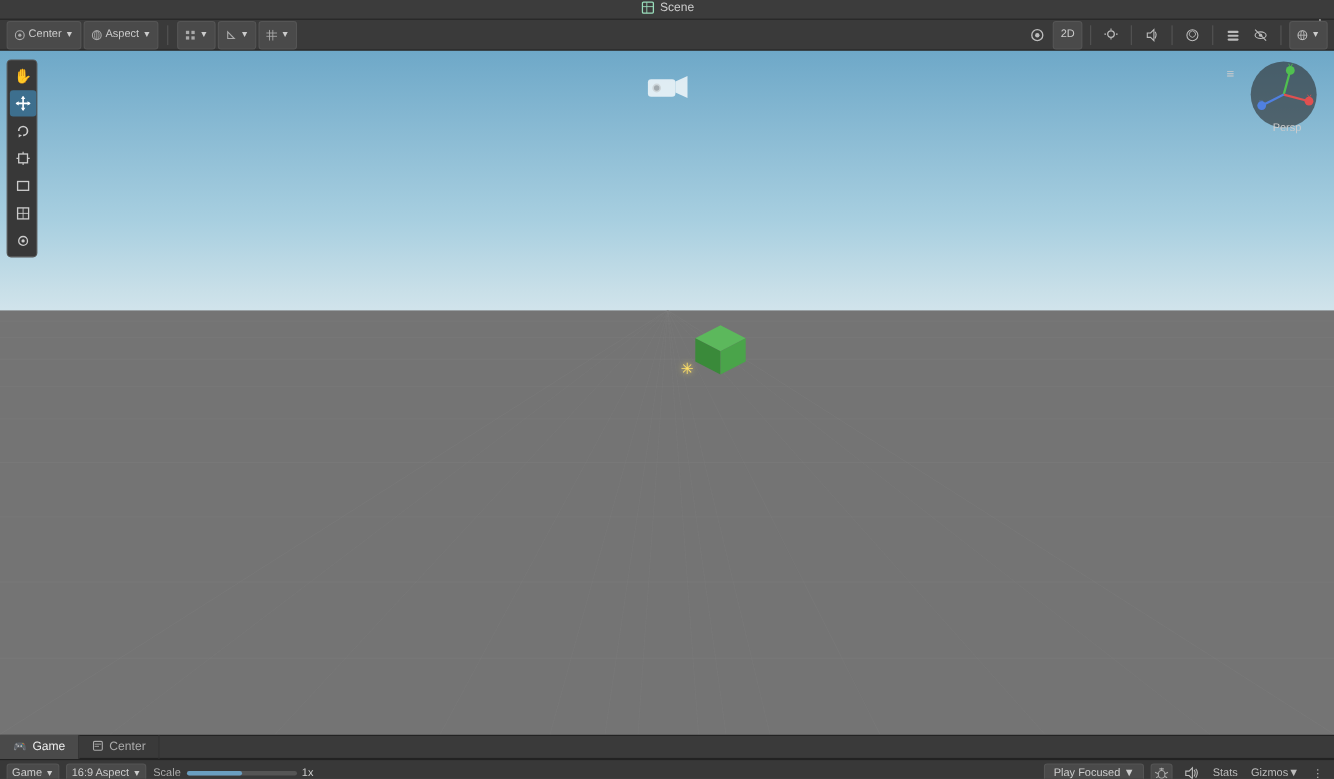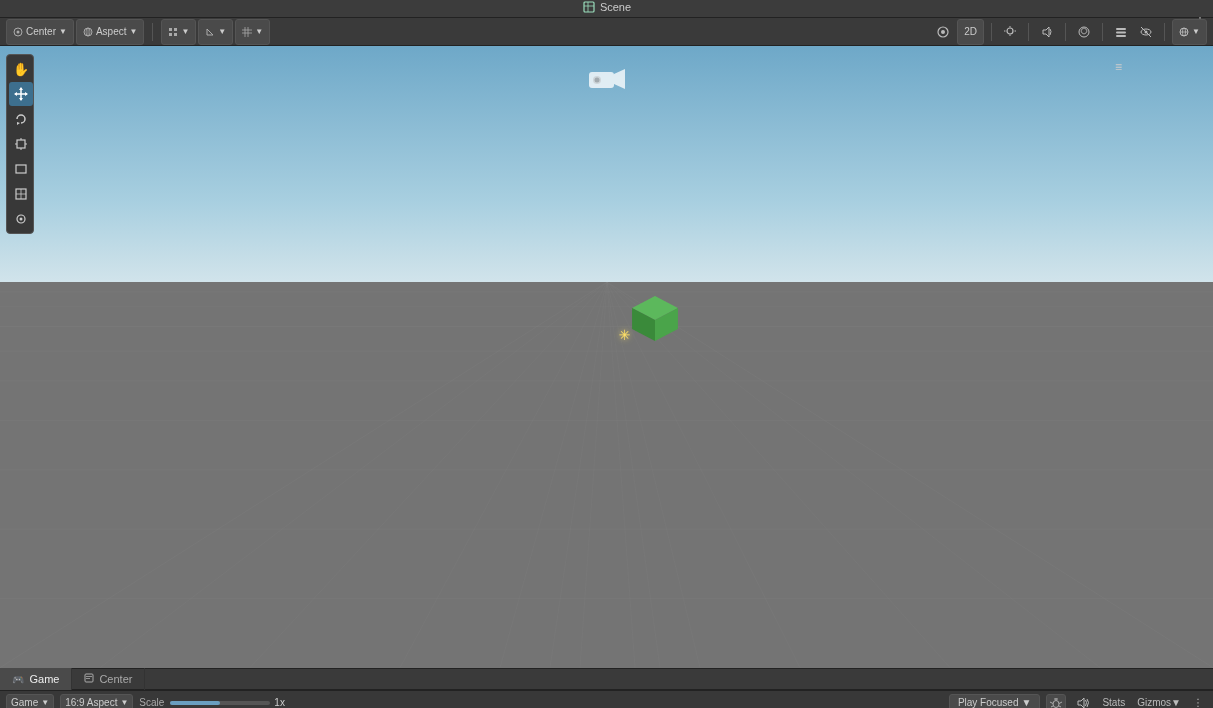--- a/index.html
+++ b/index.html
@@ -581,20 +581,39 @@
       <polygon points="30,5 55,18 30,31 5,18" fill="#5cb85c"></polygon>
 
       <polygon points="5,18 30,31 30,54 5,41" fill="#3a8a3a"></polygon>
 
       <polygon points="55,18 30,31 30,54 55,41" fill="#4aa44a"></polygon>
     </svg>
   </div>
 
   <div class="sun-icon">✳</div>
 
+  <div class="gizmo-container">
+    <svg class="gizmo-svg" viewBox="0 0 65 65">
+
+      <circle cx="32" cy="32" r="30" fill="#2a2a2a" opacity="0.6"></circle>
+
+      <line x1="32" y1="32" x2="38" y2="10" stroke="#50c050" stroke-width="2"></line>
+      <circle cx="38" cy="10" r="4" fill="#50c050"></circle>
+      <text x="36" y="9" font-size="7" fill="#50c050" font-family="Arial">Y</text>
+
+      <line x1="32" y1="32" x2="55" y2="38" stroke="#e05050" stroke-width="2"></line>
+      <circle cx="55" cy="38" r="4" fill="#e05050"></circle>
+      <text x="53" y="37" font-size="7" fill="#e05050" font-family="Arial">X</text>
+
+      <line x1="32" y1="32" x2="12" y2="42" stroke="#5080e0" stroke-width="2"></line>
+      <circle cx="12" cy="42" r="4" fill="#5080e0"></circle>
+      <text x="9" y="42" font-size="7" fill="#5080e0" font-family="Arial">Z</text>
+    </svg>
+    <div class="gizmo-label">Persp</div>
+  </div>
 
 </div>
 
 <div class="bottom-tab-bar">
   <div class="bottom-tab active">
     <span class="tab-icon">🎮</span>
     <span>Game</span>
   </div>
   <div class="bottom-tab">
     <span class="tab-icon">

